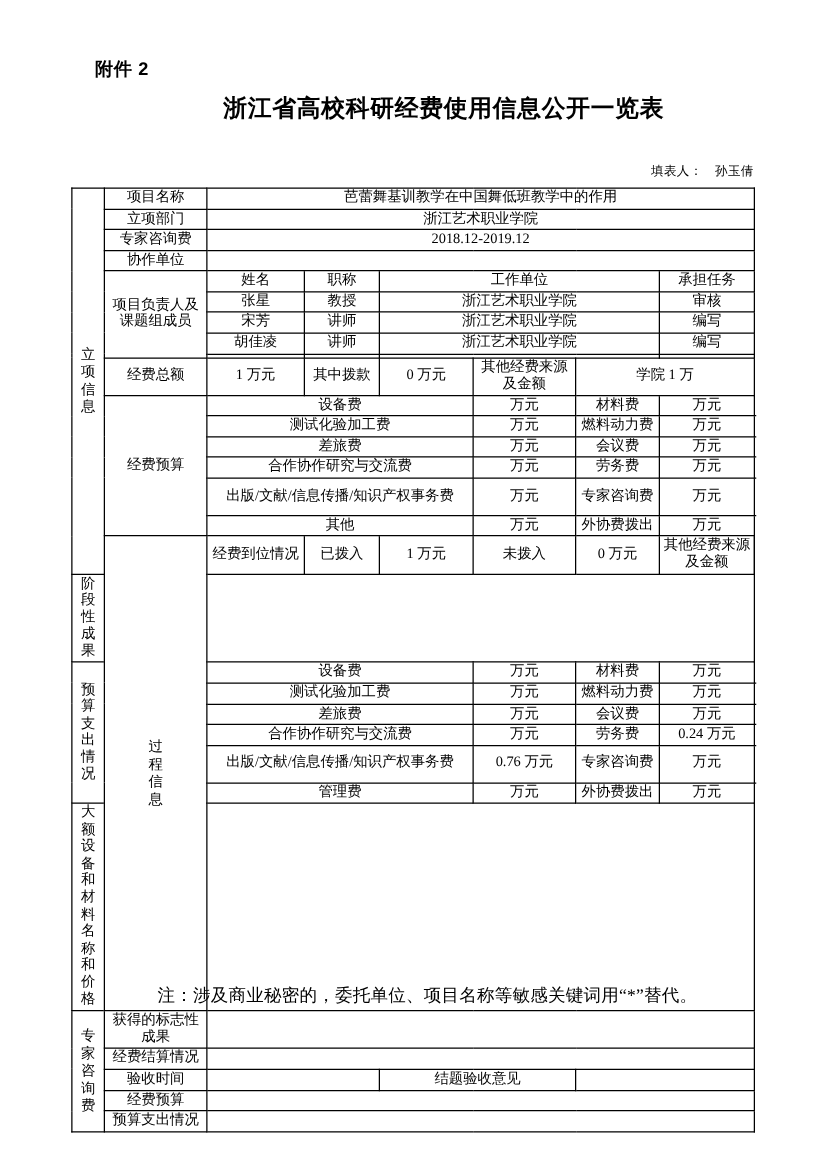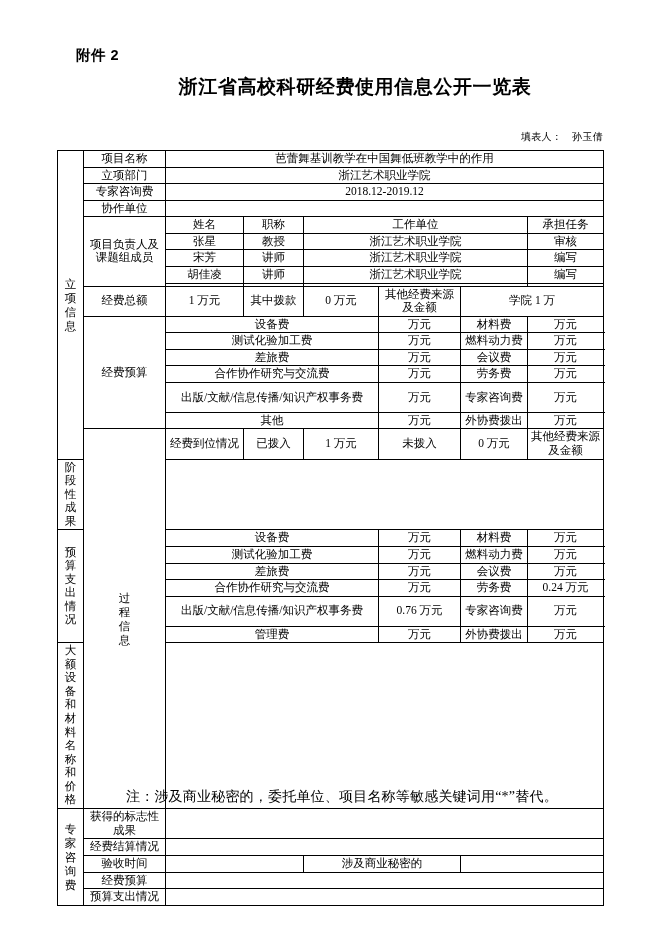--- a/index.html
+++ b/index.html
@@ -306,21 +306,21 @@
         <td class="label">获得的标志性成果</td>
         <td colspan="6"></td>
       </tr>
       <tr>
         <td class="label">经费结算情况</td>
         <td colspan="6"></td>
       </tr>
       <tr>
         <td class="label">验收时间</td>
         <td colspan="2"></td>
-        <td colspan="2">涉及商业秘密的</td>
+        <td colspan="2">结题验收意见</td>
         <td colspan="2"></td>
       </tr>
       <tr>
         <td class="label">经费预算</td>
         <td colspan="6"></td>
       </tr>
       <tr>
         <td class="label">预算支出情况</td>
         <td colspan="6"></td>
       </tr>

